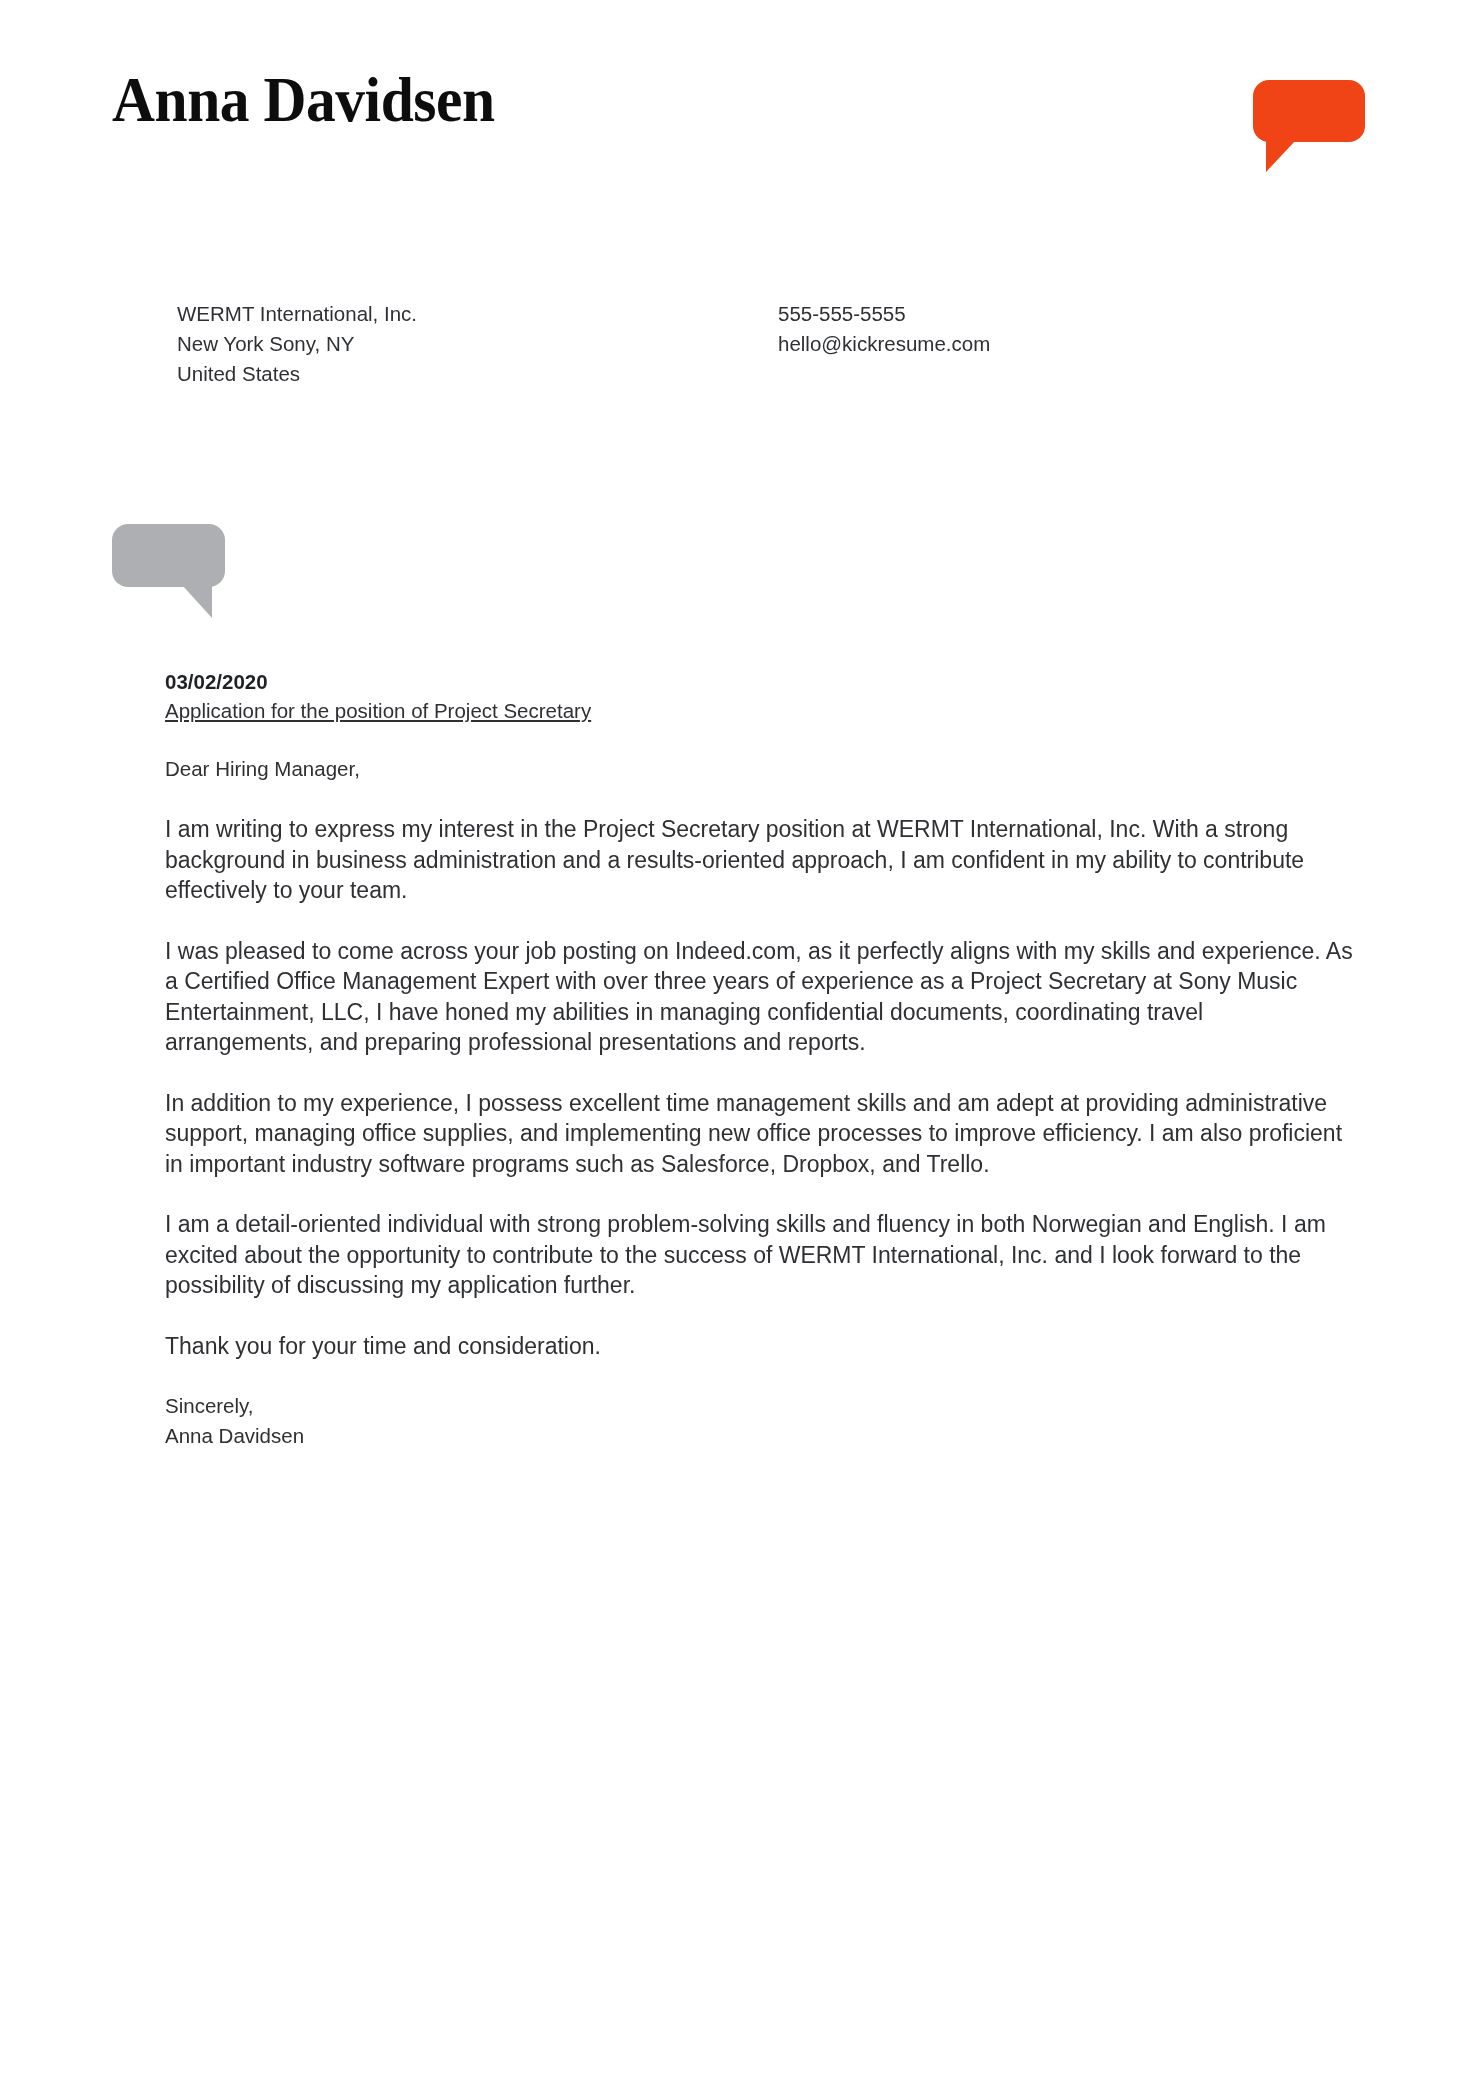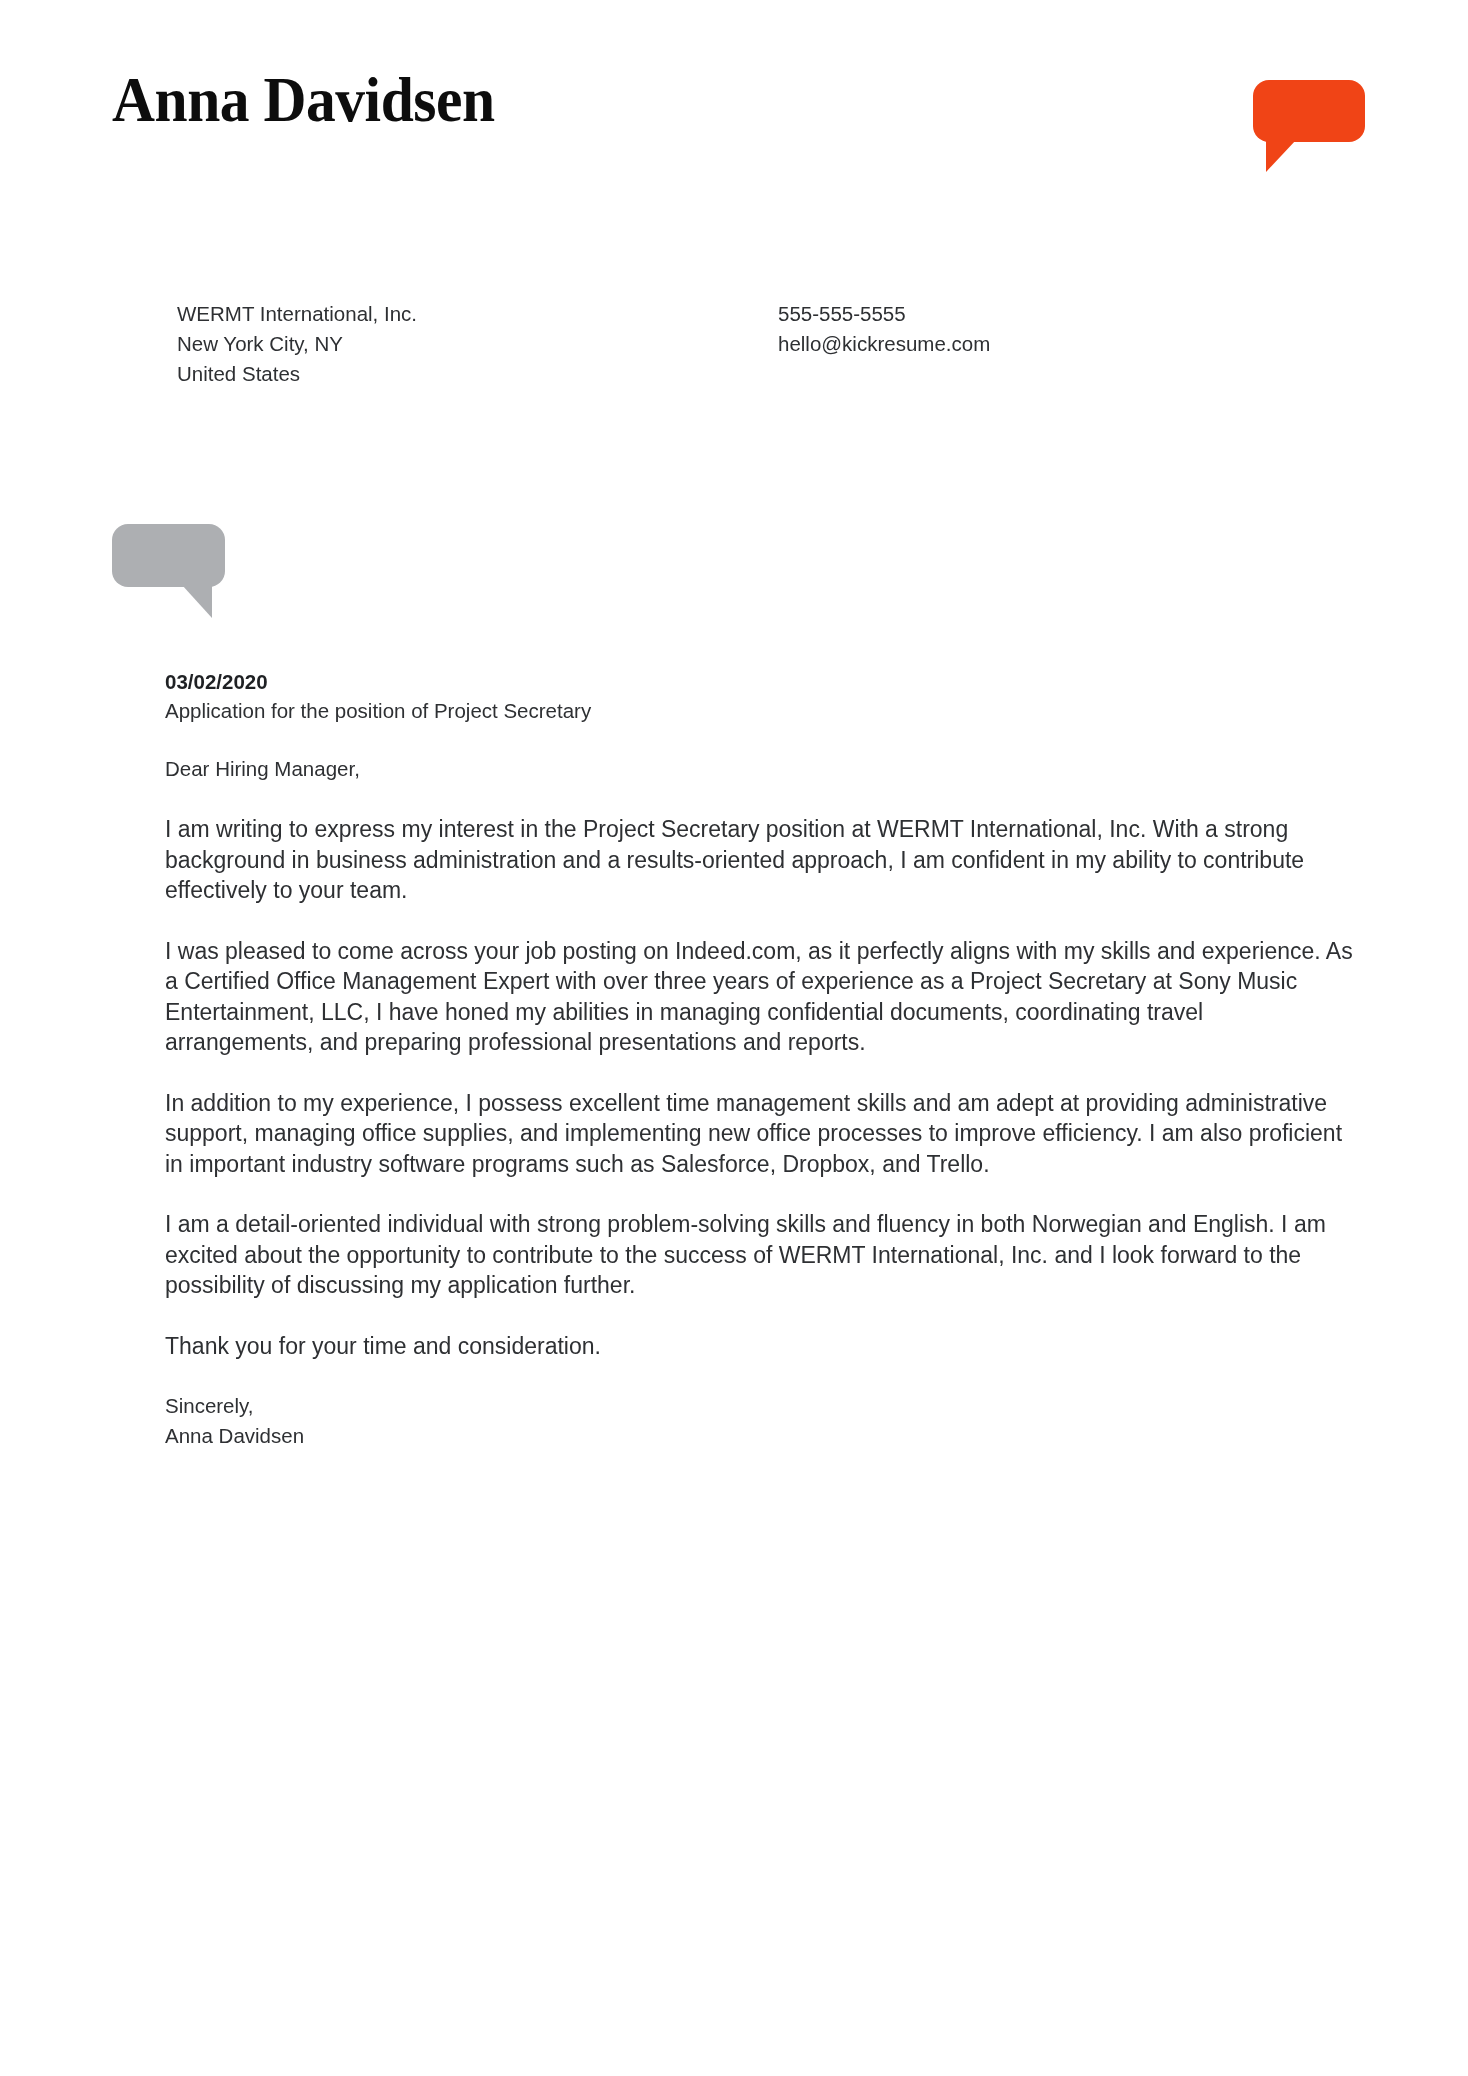--- a/index.html
+++ b/index.html
@@ -129,20 +129,21 @@
     line-height: 28px;
     font-weight: bold;
     color: #1f2124;
     margin-top: 36px;
   }
   .subject-line {
     font-size: 20.5px;
     line-height: 30px;
     color: #2e3033;
     margin-bottom: 28px;
+    text-decoration: underline;
   }
   .salutation {
     font-size: 20.5px;
     line-height: 30px;
     color: #2e3033;
     margin-bottom: 30px;
   }
   .para {
     font-size: 23px;
     line-height: 30.5px;
@@ -168,21 +169,21 @@
 
     <div class="bubble bubble-orange">
       <div class="body"></div>
       <div class="tail"></div>
     </div>
   </div>
 
   <div class="meta-row">
     <div class="meta-col recipient">
       <div class="meta-line">WERMT International, Inc.</div>
-      <div class="meta-line">New York City, NY</div>
+      <div class="meta-line">New York Sony, NY</div>
       <div class="meta-line">United States</div>
     </div>
     <div class="meta-col contact">
       <div class="meta-line">555-555-5555</div>
       <div class="meta-line">hello@kickresume.com</div>
     </div>
   </div>
 
   <div class="bubble bubble-gray">
     <div class="body"></div>

